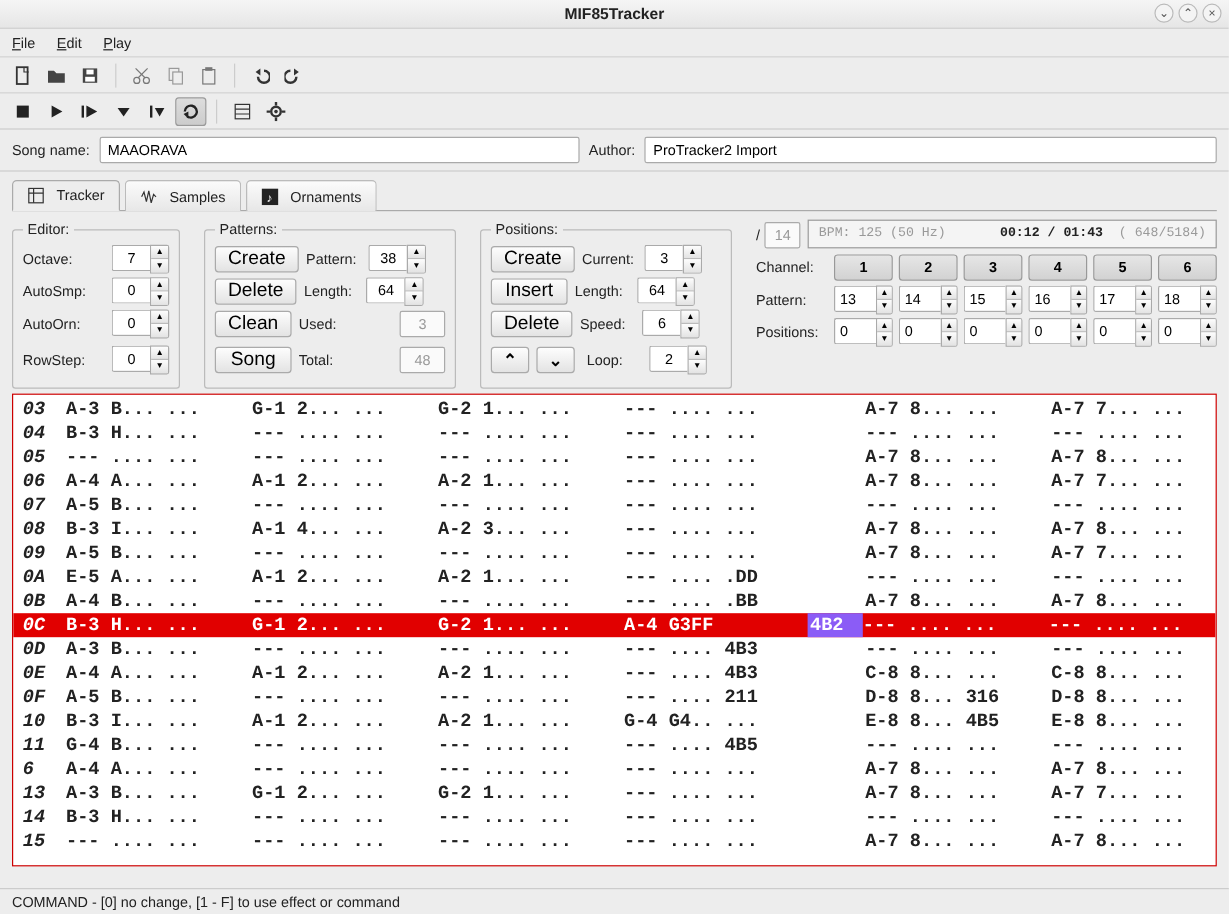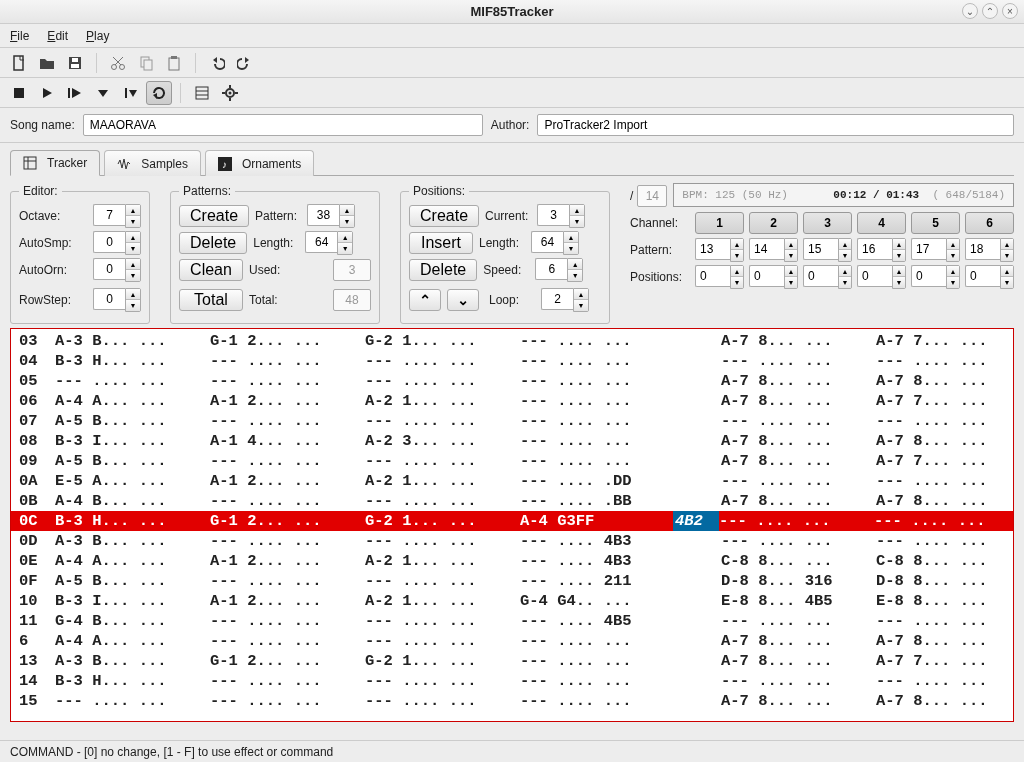--- a/index.html
+++ b/index.html
@@ -51,24 +51,24 @@
 .stats .prow { display:flex; align-items:center; gap:5px; margin-bottom:3px; height:24px; }
 .stats .prow label { width:60px; }
 .pspin { flex:1; display:flex; }
 .pspin input { width:100%; flex:1; height:22px; border:1px solid #aaa; border-right:none; border-radius:2px 0 0 2px; text-align:left; padding:0 4px; font-family:inherit; font-size:12px; }
 .pspin .arrows { display:flex; flex-direction:column; border:1px solid #aaa; border-radius:0 2px 2px 0; }
 .pspin .arrows button { width:12px; height:11px; border:none; background:linear-gradient(#fdfdfd,#e3e3e3); font-size:7px; line-height:7px; display:flex; align-items:center; justify-content:center; }
 .pspin .arrows button:first-child { border-bottom:1px solid #bbb; }
 .tracker { margin:4px 10px 0 10px; border:1px solid #c00; background:#fff; padding:2px 0; height:394px; overflow:hidden; font-family:"Courier New",monospace; font-size:15.5px; font-weight:bold; line-height:20px; }
 .trrow { display:flex; white-space:pre; padding:0 8px; }
 .trrow.active { background:#e10000; color:#fff; }
-.trrow .idx { width:36px; }
+.trrow .idx { width:36px;font-style:italic; }
 .trrow .col { width:155px; }
 .trrow .col7 { flex:1; }
-.trrow .bcell { background:#0369a1; color:#fff; padding:0 2px; margin-left:-2px;font-style:italic; }
+.trrow .bcell { background:#8b5cf6; color:#fff; padding:0 2px; margin-left:-2px; }
 .statusbar { position:absolute; bottom:0; left:0; right:0; height:22px; border-top:1px solid #ccc; display:flex; align-items:center; padding:0 10px; background:#ededed; }
 svg { display:block; }
 </style>
 </head>
 <body>
 
 <div class="titlebar">
   <span class="title">MIF85Tracker</span>
   <div class="winbtns">
     <div class="winbtn">⌄</div>
@@ -304,21 +304,21 @@
             </div>
           </div>
         </div>
     <div class="fldrow">
           <button class="btn">Clean</button>
           <label>Used:</label>
           <div style="flex:1"></div>
           <input class="smallinput disabled" readonly="" value="3" style="">
         </div>
     <div class="fldrow" style="margin-top:6px">
-          <button class="btn">Total</button>
+          <button class="btn">Song</button>
           <label>Total:</label>
           <div style="flex:1"></div>
           <input class="smallinput disabled" readonly="" value="48" style="">
         </div>
   </fieldset>
 
   <fieldset class="positions">
     <legend>Positions:</legend>
     <div class="fldrow">
           <button class="btn">Create</button>

